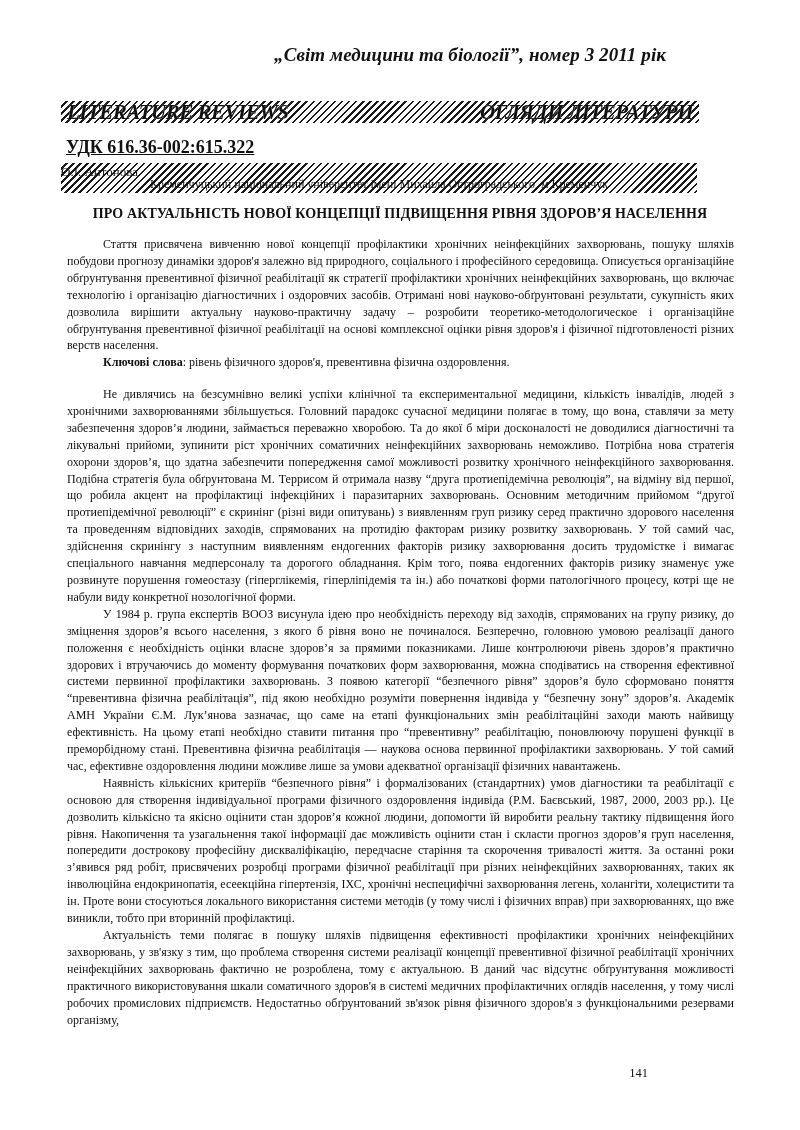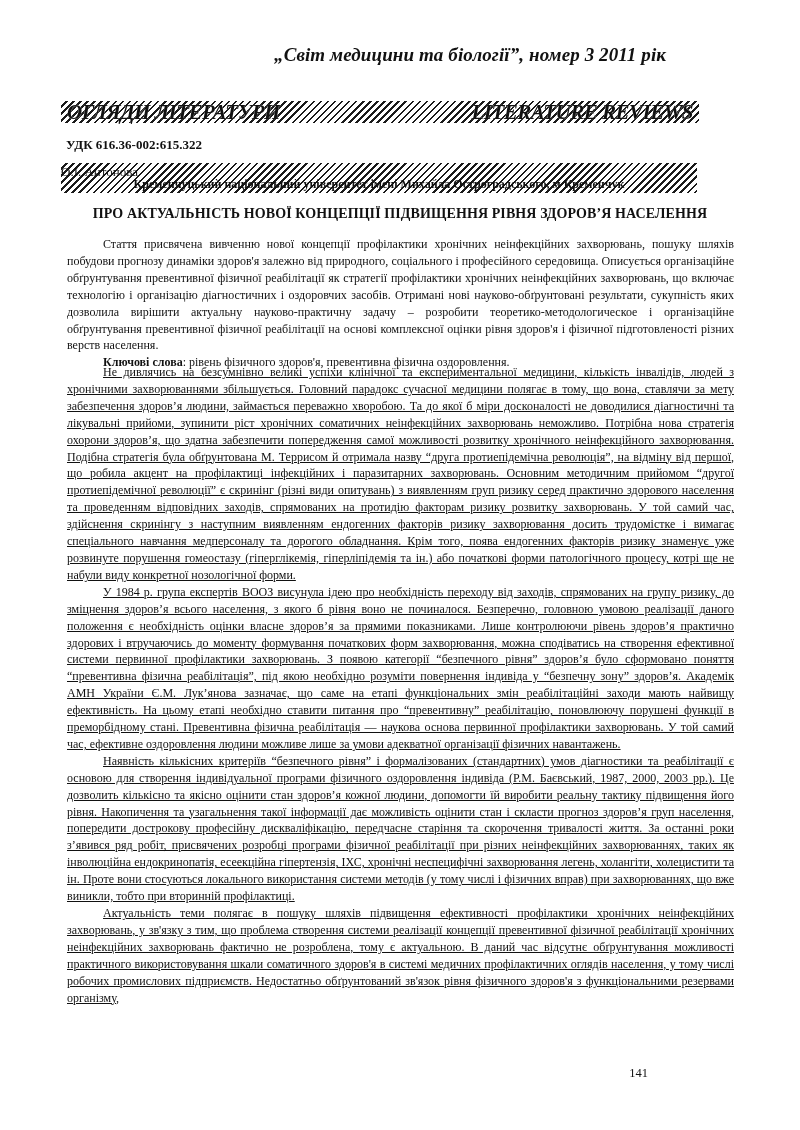--- a/index.html
+++ b/index.html
@@ -12,51 +12,51 @@
 
   .hatch {
     background-image: repeating-linear-gradient(135deg,
       transparent 0px, transparent 3.2px, #1a1a1a 3.2px, #1a1a1a 5px);
   }
   .section-banner { position: absolute; left: 61px; top: 101px; width: 638px; height: 22px;
     display: flex; justify-content: space-between; align-items: center; }
   .section-banner span { font-size: 21px; font-weight: bold; font-style: italic;
     letter-spacing: -0.5px; color: #111; text-shadow: 0 0 1px #fff; padding: 0 6px; }
 
-  .udk { position: absolute; left: 66px; top: 137px; font-size: 13px; font-weight: bold; }
+  .udk { position: absolute; left: 66px; top: 137px; font-size: 18px; font-weight: bold; text-decoration: underline; }
 
   .author-banner { position: absolute; left: 61px; top: 163px; width: 636px; height: 30px; }
   .author-name { position: absolute; left: 0; width: 100%; top: 1px; text-align: left;
     font-size: 13px; color: #111; }
   .author-aff { position: absolute; left: 0; width: 100%; top: 14px; text-align: center;
-    font-size: 12px; color: #111; font-weight: bold; }
+    font-size: 12px; color: #111; }
 
   .article-title { position: absolute; left: 0; width: 800px; top: 206px; text-align: center;
     font-size: 14px; font-weight: bold; letter-spacing: 0.1px; }
 
   .text-block { position: absolute; left: 67px; width: 667px; font-size: 12px;
     line-height: 16.9px; text-align: justify; }
   .text-block p { margin: 0; text-indent: 36px; }
   .abstract { top: 236px; }
   .keywords { margin-top: 0; text-indent: 36px; }
   .keywords b { font-weight: bold; margin-top: 35px; }
-  .body-text { top: 364px; text-decoration: underline; }
+  .body-text { top: 386px; }
 
   .page-number { position: absolute; right: 66px; top: 1066px; font-size: 12.5px; text-align: center; }
 </style>
 </head>
 <body>
 
 <div class="page">
 
   <div class="journal-header">„Світ медицини та біології”, номер 3 2011 рік</div>
 
   <div class="section-banner hatch">
+    <span>LITERATURE REVIEWS</span>
     <span>ОГЛЯДИ ЛІТЕРАТУРИ</span>
-    <span>LITERATURE REVIEWS</span>
   </div>
 
   <div class="udk">УДК 616.36-002:615.322</div>
 
   <div class="author-banner hatch">
     <div class="author-name">О.І. Антонова</div>
     <div class="author-aff">Кременчуцький національний університет імені Михайла Остроградського, м Кременчук</div>
   </div>
 
   <div class="article-title">ПРО АКТУАЛЬНІСТЬ НОВОЇ КОНЦЕПЦІЇ ПІДВИЩЕННЯ РІВНЯ ЗДОРОВ’Я НАСЕЛЕННЯ</div>

